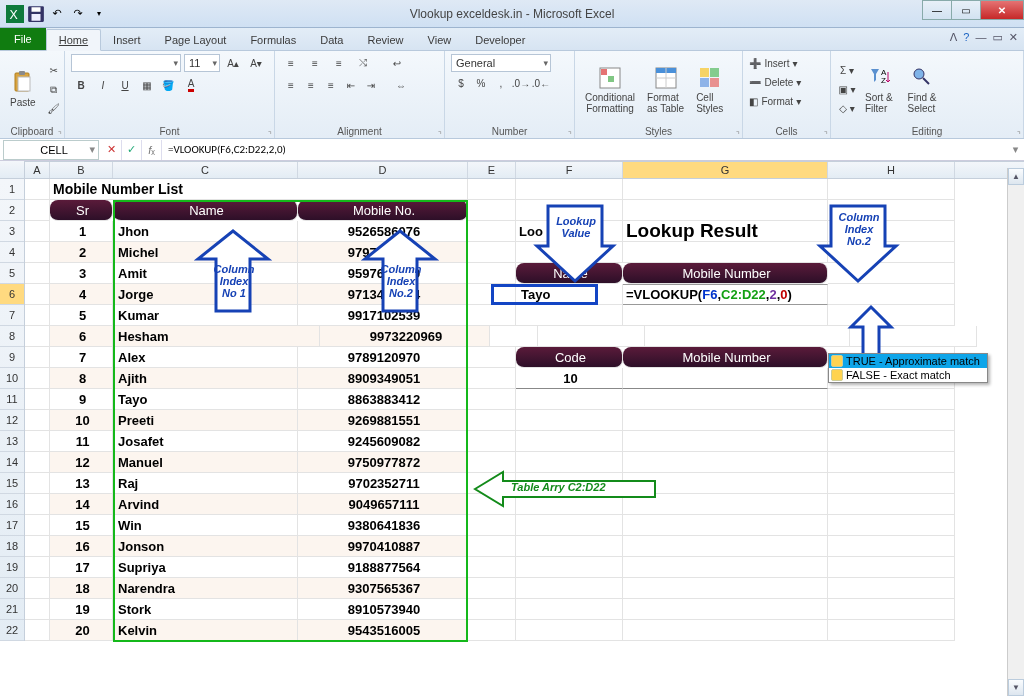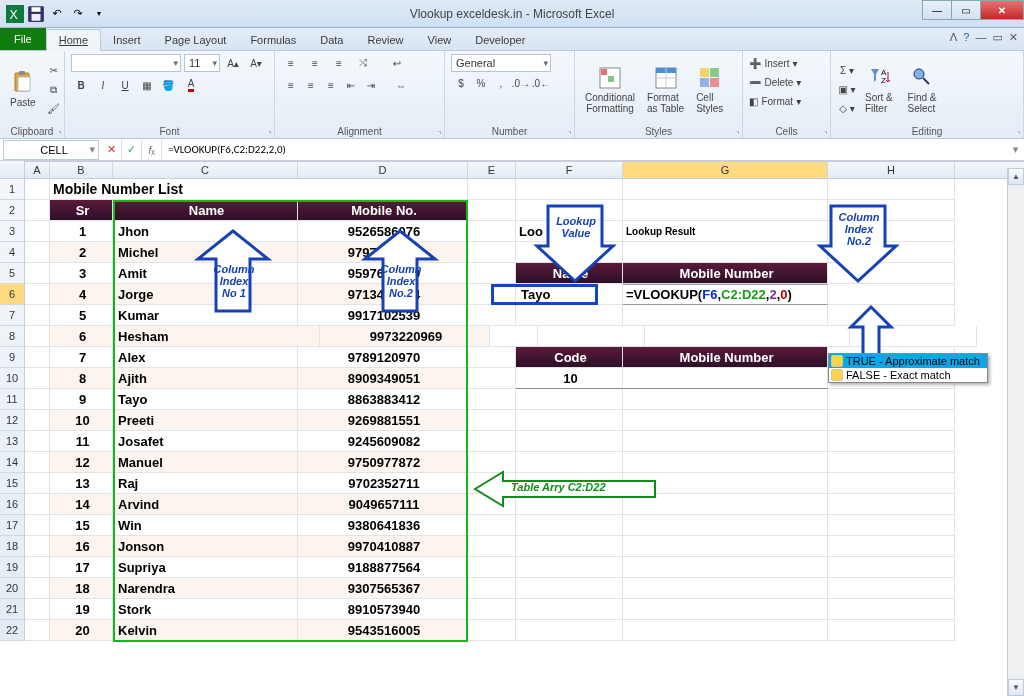--- a/index.html
+++ b/index.html
@@ -52,21 +52,21 @@
 .row-headers { width:25px; background:linear-gradient(#f3f6fa,#e3ecf4); border-right:1px solid #c5cfdb;}
 .row-h { height:21px; border-bottom:1px solid #d0d8e2; text-align:center; font-size:11px; color:#333; display:flex; align-items:center; justify-content:center;}
 .row-h.sel { background:#ffda80; }
 .sheet { position:relative; }
 .row { display:flex; height:21px; }
 .cell { border-right:1px solid #e3e3e3; border-bottom:1px solid #e3e3e3; font-size:11px; display:flex; align-items:center; padding-left:3px; font-family: Calibri, sans-serif; }
 .corner { width:25px; height:18px; background:linear-gradient(#f3f6fa,#e3ecf4); border-right:1px solid #c5cfdb; border-bottom:1px solid #c5cfdb; position:absolute; left:0; top:0;}
 
 
 .title-cell { font-weight:bold; font-family: Arial; font-size:14px; }
-.hdr { background: linear-gradient(#5a1b3a, #2d0f28); color:#fff; font-weight:bold; justify-content:center; font-size:13px; font-family: Arial;}
+.hdr { background: linear-gradient(#5a1b3a, #2d0f28); color:#fff; font-weight:normal; justify-content:center; font-size:13px; font-family: Arial; border-radius: 8px;}
 .sr { font-weight:bold; justify-content:center; font-family: Arial; font-size:13px;}
 .nm { font-weight:bold; font-family: Arial; font-size:13px; padding-left:5px;}
 .mob { font-weight:bold; justify-content:center; font-family: Arial; font-size:13px;}
 .alt { background: #fcf5ef; }
 
 .green-outline { position:absolute; border:2px solid #14b81a; pointer-events:none; }
 .blue-sel { position:absolute; border:3px solid #1345c4; pointer-events:none; }
 
 
 .arrow-callout { position:absolute; color:#1642b5; font-weight:bold; font-style:italic; font-size:11px; text-align:center; pointer-events:none;}
@@ -364,21 +364,21 @@
         </div>
         <div class="row">
           <div class="cell " style="width: 25px;"></div>
           <div class="cell sr" style="width: 63px;">1</div>
           <div class="cell nm" style="width: 185px;">Jhon</div>
           <div class="cell mob" style="width: 170px;">9526586076</div>
           <div class="cell " style="width: 48px;"></div>
           <div class="cell " style="width: 107px;">
             <b style="font-family:Arial;font-size:13px;">Loo&nbsp;&nbsp;&nbsp;&nbsp;&nbsp;&nbsp;&nbsp;&nbsp;ue</b>
           </div>
-          <div class="cell " style="width: 205px; font-weight: bold; font-family: Arial; font-size: 10px;">Lookup Result</div>
+          <div class="cell " style="width: 205px; font-weight: bold; font-family: Arial; font-size: 19px;">Lookup Result</div>
           <div class="cell " style="width: 127px;"></div>
         </div>
         <div class="row">
           <div class="cell " style="width: 25px;"></div>
           <div class="cell sr alt" style="width: 63px;">2</div>
           <div class="cell nm alt" style="width: 185px;">Michel</div>
           <div class="cell mob alt" style="width: 170px;">9797895714</div>
           <div class="cell " style="width: 48px;"></div>
           <div class="cell " style="width: 107px;"></div>
           <div class="cell " style="width: 205px;"></div>

